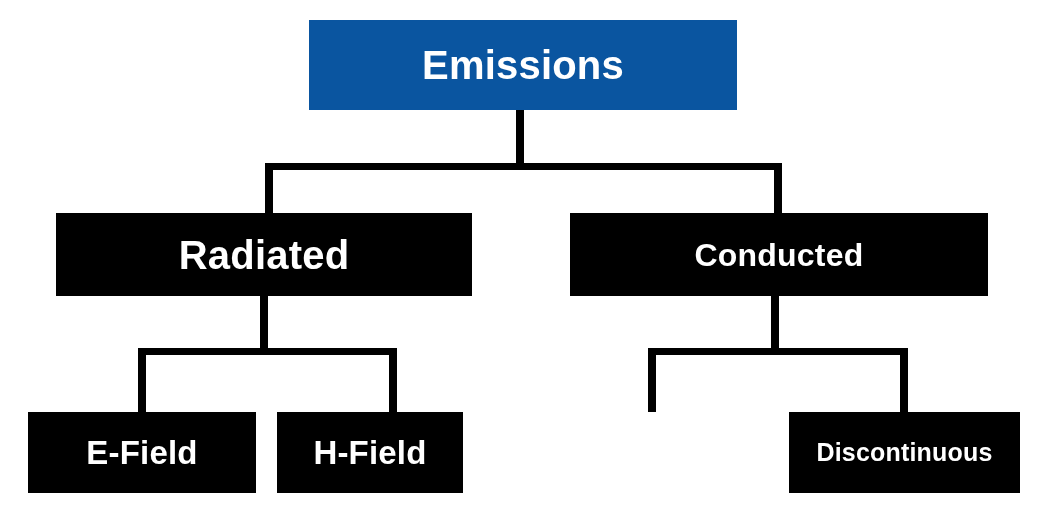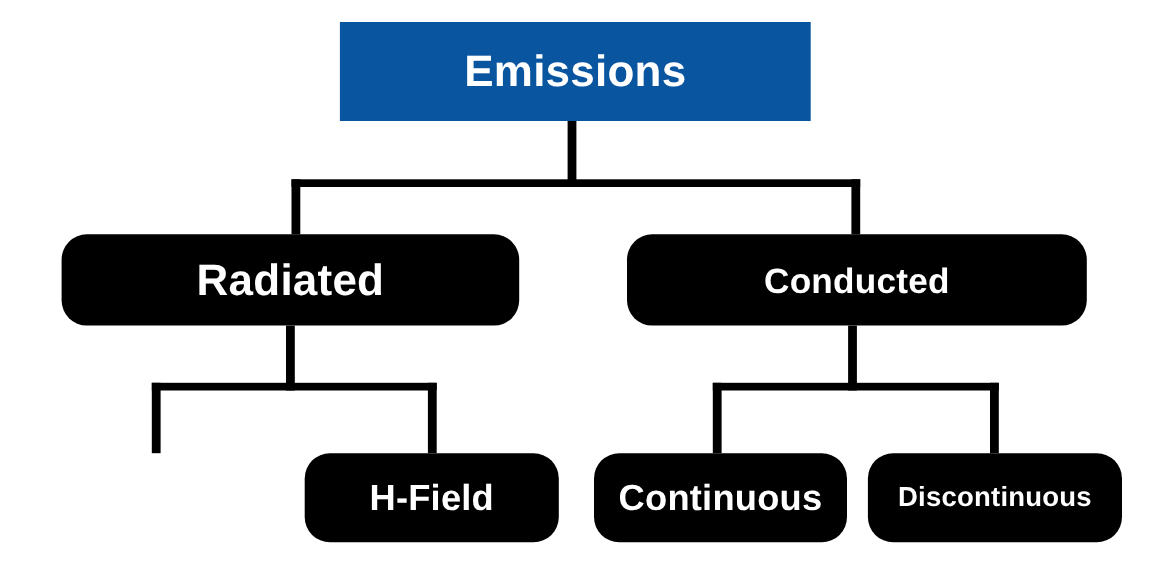--- a/index.html
+++ b/index.html
@@ -30,29 +30,28 @@
     text-align: center;
     line-height: 1;
     white-space: nowrap;
     z-index: 3;
   }
   .node-root {
     background: #0a55a0;
   }
   .node-branch, .node-leaf {
     background: #000000;
-    border-radius: 23px;
   }
 
   
   #node-root      { left: 309px; top: 20px;  width: 428px; height: 90px; font-size: 40px; }
   #node-radiated  { left: 56px;  top: 213px; width: 416px; height: 83px; font-size: 40px; }
   #node-conducted { left: 570px; top: 213px; width: 418px; height: 83px; font-size: 32px; }
   #node-efield    { left: 28px;  top: 412px; width: 228px; height: 81px; font-size: 33px; }
-  #node-hfield    { left: 277px; top: 412px; width: 231px; height: 81px; font-size: 33px; }
+  #node-hfield    { left: 277px; top: 412px; width: 186px; height: 81px; font-size: 33px; }
   #node-continuous{ left: 540px; top: 412px; width: 230px; height: 81px; font-size: 33px; }
   #node-discont   { left: 789px; top: 412px; width: 231px; height: 81px; font-size: 25px; }
 
   
   .conn {
     position: absolute;
     background: #000000;
     z-index: 1;
   }
 
@@ -93,20 +92,20 @@
   <div class="conn" id="conn-lvl2r-bar"></div>
   <div class="conn" id="conn-lvl2r-left"></div>
   <div class="conn" id="conn-lvl2r-right"></div>
 
   <div class="node node-root" id="node-root">Emissions</div>
 
   <div class="node node-branch" id="node-radiated">Radiated</div>
 
   <div class="node node-branch" id="node-conducted">Conducted</div>
 
+  <div class="node node-leaf" id="node-efield">E-Field</div>
 
   <div class="node node-leaf" id="node-hfield">H-Field</div>
 
-  <div class="node node-leaf" id="node-continuous">Continuous</div>
 
   <div class="node node-leaf" id="node-discont">Discontinuous</div>
 
 </div>
 
 </body></html>

